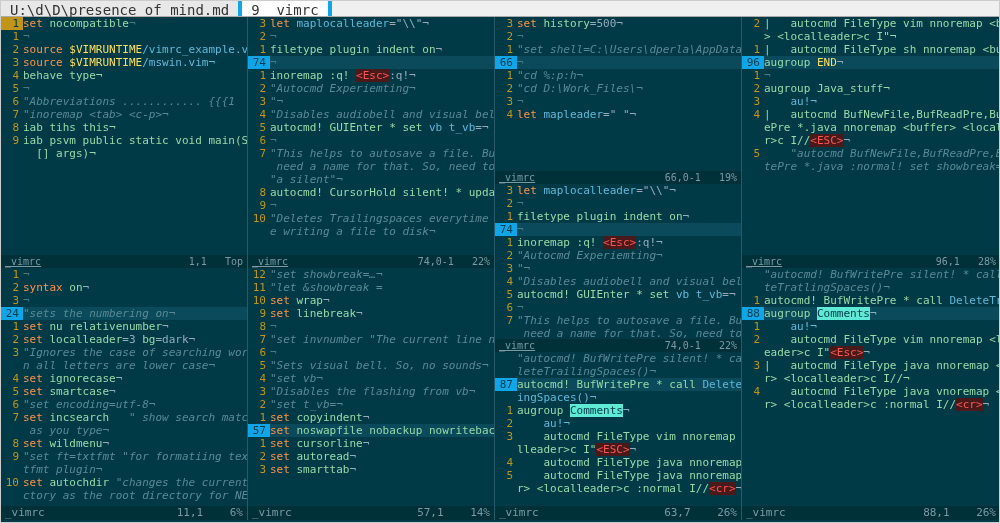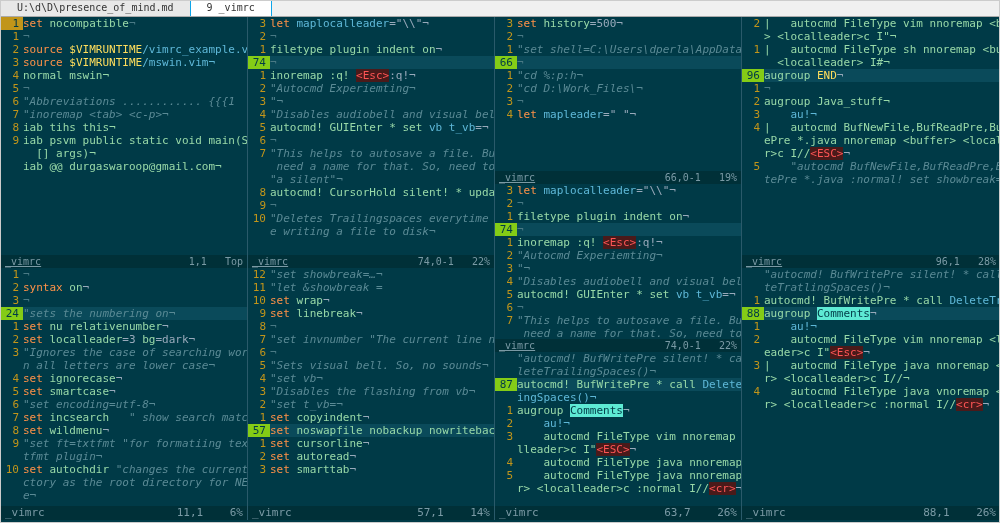--- a/index.html
+++ b/index.html
@@ -1,26 +1,26 @@
 <!DOCTYPE html>
 <html><head>
 <meta charset="utf-8">
 <style>
 *{margin:0;padding:0;box-sizing:border-box}
 body{width:1000px;height:523px;background:#003a47;font-family:Consolas,monospace;font-size:11px;color:#9ab;overflow:hidden;border:1px solid #ccc}
 .tabs{height:16px;background:#f0f0f0;display:flex;border-bottom:1px solid #aaa}
-.tab{padding:1px 16px;font-size:10px;color:#333;border-right:1px solid #0ea5e9;background:#fff}
+.tab{padding:1px 9px;font-size:14px;color:#333;border-right:4px solid #0ea5e9;background:#fff}
 .tab.inactive{background:#e8e8e8}
 .grid{display:grid;grid-template-columns:247px 247px 247px 259px;height:489px}
 .pane{border-right:1px solid #2a5a6a;display:flex;flex-direction:column;overflow:hidden;position:relative}
 .lines{flex:1;overflow:hidden}
 .ln{display:flex;height:13px;line-height:13px;white-space:pre}
 .num{width:22px;text-align:right;padding-right:4px;color:#c1951a;flex-shrink:0}
 .num.abs{background:#c1951a;color:#003a47}
-.num.hl{background:#84cc16;color:#003a47}
+.num.hl{background:#0ea5e9;color:#003a47}
 .txt{flex:1;overflow:hidden}
 .kw{color:#ff9248}
 .kw2{color:#98d9a8}
 .str{color:#ffde5c}
 .cm{color:#5a8a95;font-style:italic}
 .red{color:#ff5555;background:#4a1a1a}
 .blue{color:#5eb8d8}
 .hl-line{background:#0a4a5a}
 .sel{background:#5eead4;color:#003a47}
 .status{height:13px;background:#003038;color:#7a9aa5;display:flex;justify-content:space-between;padding:0 4px;font-size:10px;line-height:13px}
@@ -38,46 +38,46 @@
 </div>
 
 <div class="grid">
 
 <div class="pane">
 <div class="lines" id="p0a">
         <div class="ln"><div class="num abs">1</div><div class="txt"><span class="kw">set</span><span class="kw2"> nocompatible</span><span class="eol">¬</span></div></div>
         <div class="ln"><div class="num">1</div><div class="txt"><span class="eol">¬</span></div></div>
         <div class="ln"><div class="num">2</div><div class="txt"><span class="kw">source </span><span class="str">$VIMRUNTIME</span><span class="blue">/vimrc_example.vim¬</span></div></div>
         <div class="ln"><div class="num">3</div><div class="txt"><span class="kw">source </span><span class="str">$VIMRUNTIME</span><span class="blue">/mswin.vim¬</span></div></div>
-        <div class="ln"><div class="num">4</div><div class="txt"><span class="kw2">normal mswin¬</span></div></div>
+        <div class="ln"><div class="num">4</div><div class="txt"><span class="kw2">behave type¬</span></div></div>
         <div class="ln"><div class="num">5</div><div class="txt"><span class="eol">¬</span></div></div>
         <div class="ln"><div class="num">6</div><div class="txt"><span class="cm">"Abbreviations ............ {{{1</span></div></div>
         <div class="ln"><div class="num">7</div><div class="txt"><span class="cm">"inoremap &lt;tab&gt; &lt;c-p&gt;¬</span></div></div>
         <div class="ln"><div class="num">8</div><div class="txt"><span class="kw2">iab tihs this¬</span></div></div>
         <div class="ln"><div class="num">9</div><div class="txt"><span class="kw2">iab psvm public static void main(String</span></div></div>
         <div class="ln"><div class="num"></div><div class="txt"><span class="kw2">  [] args)¬</span></div></div>
-        <div class="ln"><div class="num"></div><div class="txt"><span class="kw2">iab @@ durgaswaroop@gmail.com¬</span></div></div>
       </div>
 <div class="status">
 <span class="file">_vimrc</span>
 <span><span>1,1</span>&nbsp;&nbsp;&nbsp;<span>Top</span></span>
 </div>
 <div class="lines" id="p0b">
         <div class="ln"><div class="num">1</div><div class="txt"><span class="eol">¬</span></div></div>
         <div class="ln"><div class="num">2</div><div class="txt"><span class="kw">syntax </span><span class="kw2">on</span><span class="">¬</span></div></div>
         <div class="ln"><div class="num">3</div><div class="txt"><span class="eol">¬</span></div></div>
         <div class="ln hl-line"><div class="num hl">24</div><div class="txt"><span class="cm">"sets the numbering on¬</span></div></div>
         <div class="ln"><div class="num">1</div><div class="txt"><span class="kw">set </span><span class="kw2">nu relativenumber</span><span class="">¬</span></div></div>
         <div class="ln"><div class="num">2</div><div class="txt"><span class="kw">set </span><span class="kw2">localleader</span><span class="">=3 </span><span class="kw2">bg</span><span class="">=dark¬</span></div></div>
         <div class="ln"><div class="num">3</div><div class="txt"><span class="cm">"Ignores the case of searching word when</span></div></div>
         <div class="ln"><div class="num"></div><div class="txt"><span class="cm">n all letters are lower case¬</span></div></div>
         <div class="ln"><div class="num">4</div><div class="txt"><span class="kw">set </span><span class="kw2">ignorecase</span><span class="">¬</span></div></div>
         <div class="ln"><div class="num">5</div><div class="txt"><span class="kw">set </span><span class="kw2">smartcase</span><span class="">¬</span></div></div>
         <div class="ln"><div class="num">6</div><div class="txt"><span class="cm">"set encoding=utf-8¬</span></div></div>
         <div class="ln"><div class="num">7</div><div class="txt"><span class="kw">set </span><span class="kw2">incsearch</span><span class="cm">   " show search matches</span></div></div>
+        <div class="ln"><div class="num"></div><div class="txt"><span class="cm"> as you type¬</span></div></div>
         <div class="ln"><div class="num">8</div><div class="txt"><span class="kw">set </span><span class="kw2">wildmenu</span><span class="">¬</span></div></div>
         <div class="ln"><div class="num">9</div><div class="txt"><span class="cm">"set ft=txtfmt "for formatiing text. Tx</span></div></div>
         <div class="ln"><div class="num"></div><div class="txt"><span class="cm">tfmt plugin¬</span></div></div>
         <div class="ln"><div class="num">10</div><div class="txt"><span class="kw">set </span><span class="kw2">autochdir</span><span class="cm"> "changes the current dire</span></div></div>
         <div class="ln"><div class="num"></div><div class="txt"><span class="cm">ctory as the root directory for NERDTre</span></div></div>
         <div class="ln"><div class="num"></div><div class="txt"><span class="cm">e¬</span></div></div>
       </div>
 </div>
 
 <div class="pane">
@@ -170,21 +170,20 @@
         <div class="ln"><div class="num">5</div><div class="txt"><span class="kw2">    autocmd FileType java nnoremap &lt;buf</span></div></div>
         <div class="ln"><div class="num"></div><div class="txt"><span class="kw2">r&gt; &lt;localleader&gt;c :normal I//</span><span class="red">&lt;cr&gt;</span><span class="">¬</span></div></div>
       </div>
 </div>
 
 <div class="pane">
 <div class="lines" id="p3a">
         <div class="ln"><div class="num">2</div><div class="txt"><span class="kw2">|   autocmd FileType vim nnoremap &lt;buffer</span></div></div>
         <div class="ln"><div class="num"></div><div class="txt"><span class="kw2">&gt; &lt;localleader&gt;c I"¬</span></div></div>
         <div class="ln"><div class="num">1</div><div class="txt"><span class="kw2">|   autocmd FileType sh nnoremap &lt;buffer&gt;</span></div></div>
-        <div class="ln"><div class="num"></div><div class="txt"><span class="kw2">  &lt;localleader&gt; I#¬</span></div></div>
         <div class="ln hl-line"><div class="num hl">96</div><div class="txt"><span class="kw2">augroup </span><span class="str">END</span><span class="">¬</span></div></div>
         <div class="ln"><div class="num">1</div><div class="txt"><span class="eol">¬</span></div></div>
         <div class="ln"><div class="num">2</div><div class="txt"><span class="kw2">augroup Java_stuff¬</span></div></div>
         <div class="ln"><div class="num">3</div><div class="txt"><span class="blue">    au!¬</span></div></div>
         <div class="ln"><div class="num">4</div><div class="txt"><span class="kw2">|   autocmd BufNewFile,BufReadPre,BufWrit</span></div></div>
         <div class="ln"><div class="num"></div><div class="txt"><span class="kw2">ePre *.java nnoremap &lt;buffer&gt; &lt;localleade</span></div></div>
         <div class="ln"><div class="num"></div><div class="txt"><span class="kw2">r&gt;c I//</span><span class="red">&lt;ESC&gt;</span><span class="">¬</span></div></div>
         <div class="ln"><div class="num">5</div><div class="txt"><span class="cm">    "autocmd BufNewFile,BufReadPre,BufWri</span></div></div>
         <div class="ln"><div class="num"></div><div class="txt"><span class="cm">tePre *.java :normal! set showbreak=¬</span></div></div>
       </div>

